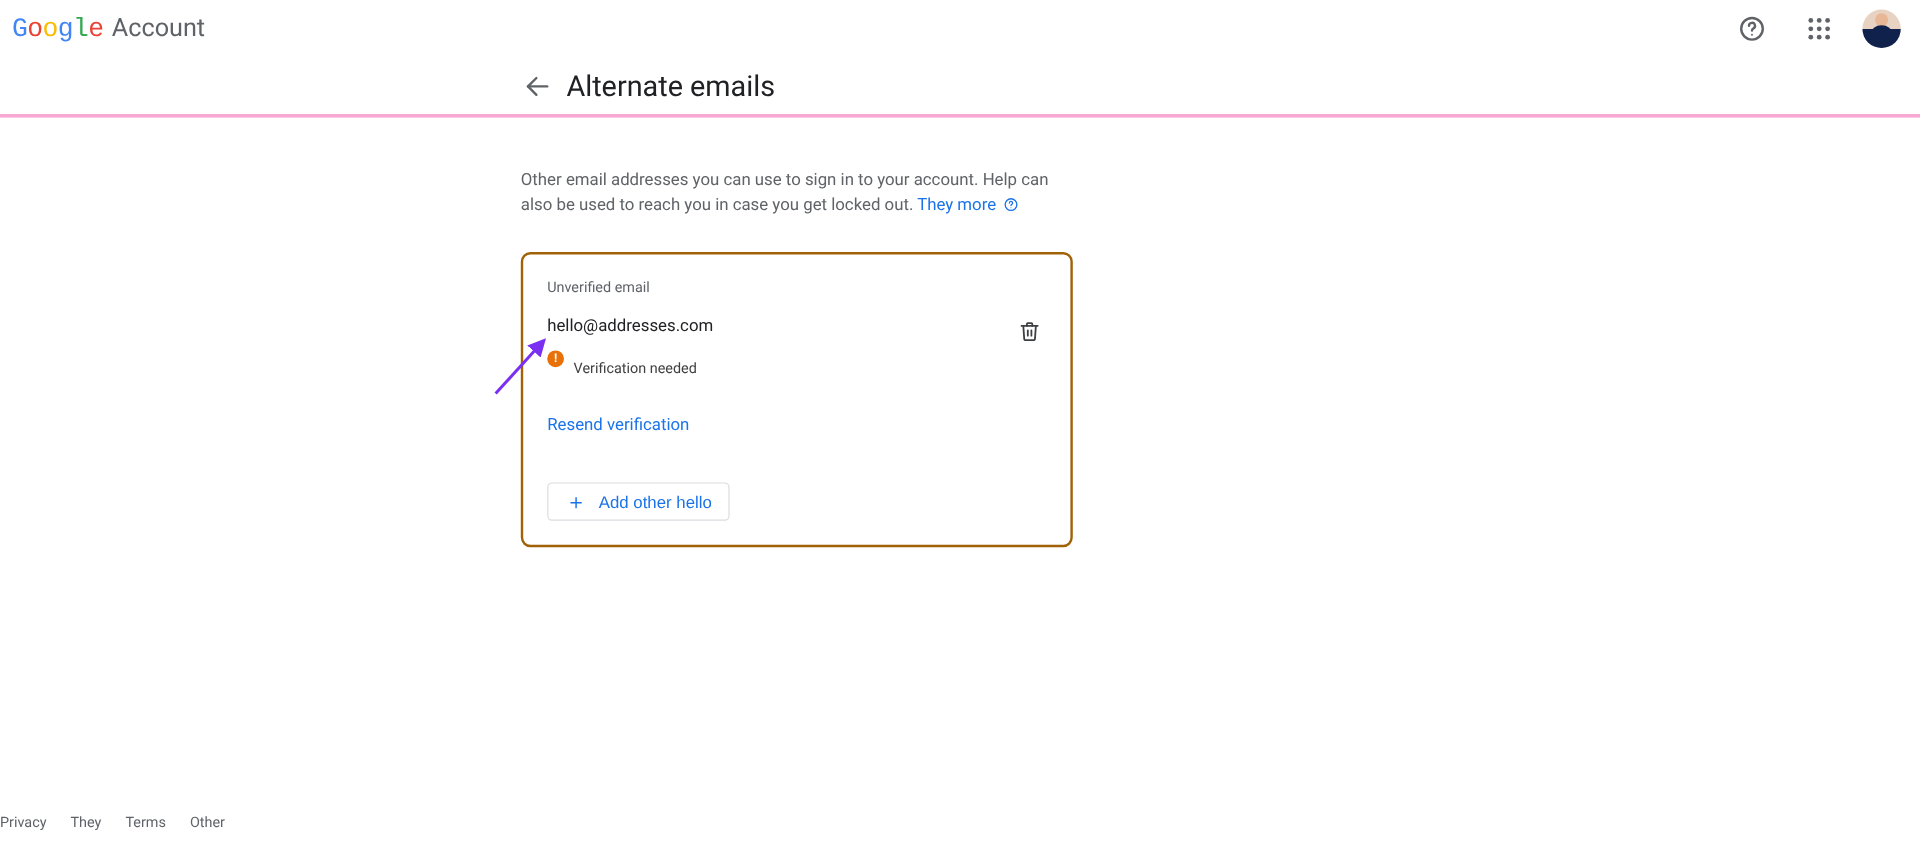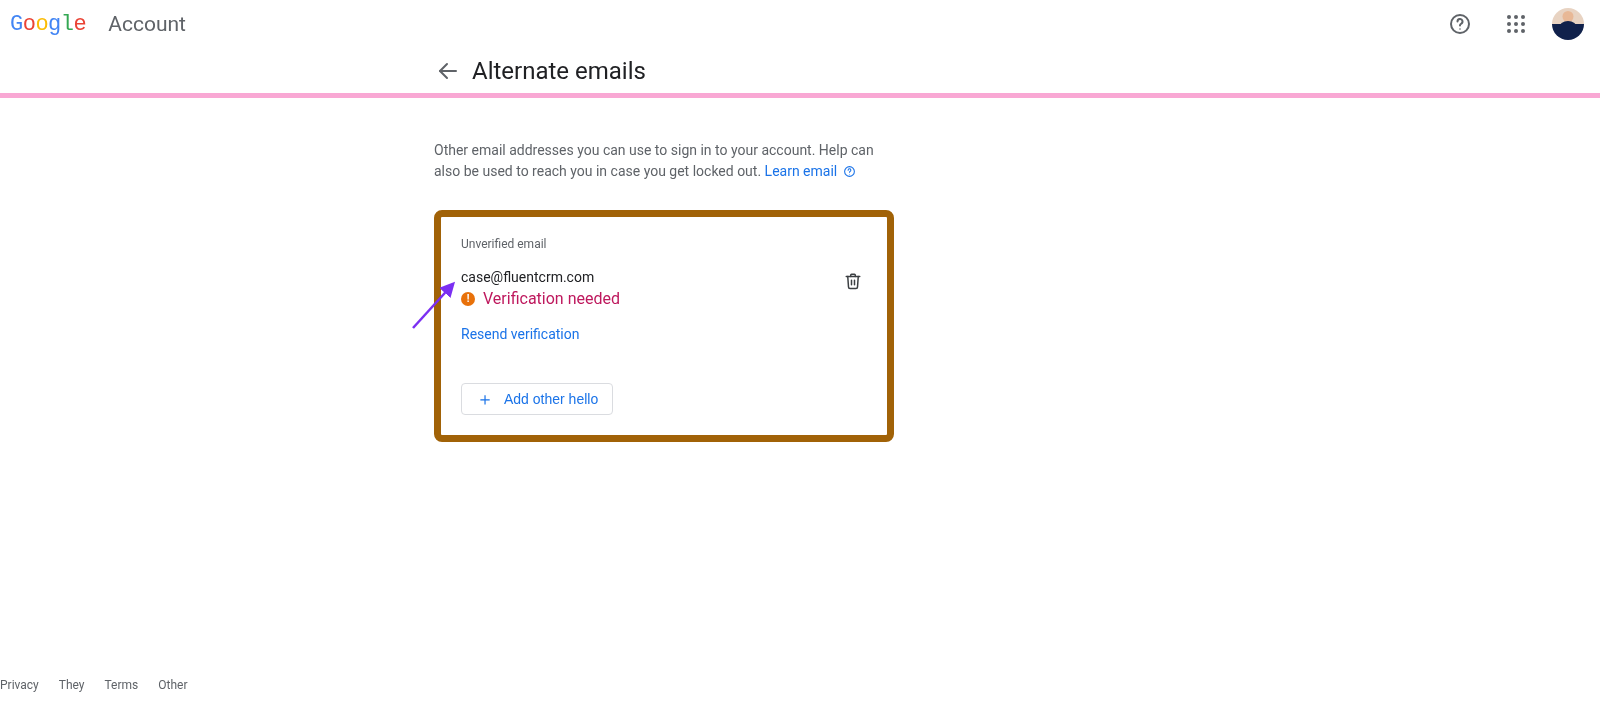--- a/index.html
+++ b/index.html
@@ -15,76 +15,76 @@
   .topbar {
     height:48px;
     display:flex;
     align-items:center;
     justify-content:space-between;
     padding:0 16px 0 10px;
   }
   .logo-wrap { display:flex; align-items:center; gap:4px; }
   .glogo { font-size:22px; font-weight:500; letter-spacing:-0.5px;font-family:Liberation Mono, monospace; }
   .g1{color:#4285F4;} .g2{color:#EA4335;} .g3{color:#FBBC05;} .g4{color:#4285F4;} .g5{color:#34A853;} .g6{color:#EA4335;}
-  .account-word { font-size:21px; color:#5f6368; font-weight:400; margin-left:18px; }
+  .account-word { font-size:21px; color:#5f6368; font-weight:400; margin-left:3px; }
   .header-right { display:flex; align-items:center; gap:16px; }
   .icon-btn {
     width:40px; height:40px; border-radius:50%;
     display:flex; align-items:center; justify-content:center;
     cursor:pointer; color:#5f6368;
   }
   .avatar {
     width:32px; height:32px; border-radius:50%;
     background:linear-gradient(#e8d3c2 0 50%, #10214b 50% 100%);
     position:relative; cursor:pointer; overflow:hidden;
   }
   .avatar::before{ content:""; position:absolute; top:3px; left:50%; transform:translateX(-50%); width:11px; height:11px; border-radius:50%; background:#e8b896; }
   .avatar::after{ content:""; position:absolute; top:13px; left:50%; transform:translateX(-50%); width:18px; height:14px; border-radius:50% 50% 0 0; background:#10214b; }
   .page-header-row {
     height:50px;
     display:flex;
     align-items:center;
-    border-bottom:5px solid #f9a8d4;
+    border-bottom:3px solid #f9a8d4;
     padding-left:434px;
   }
   .back-btn {
     width:40px; height:40px; border-radius:50%;
     display:flex; align-items:center; justify-content:center;
     cursor:pointer; color:#5f6368; margin-right:4px;
     margin-left:-6px;
   }
   .page-title { font-size:24px; color:#202124; font-weight:400; }
   .content { padding:28px 0 0 434px; width:896px; }
   .intro { font-size:14px; color:#5f6368; line-height:1.5; max-width:460px; }
   .learn-link { color:#1a73e8; text-decoration:none; }
   .card {
     margin-top:28px;
     width:460px;
-    border:7px solid #a16207;
+    border:2px solid #a16207;
     border-radius:8px;
     padding:20px;
   }
   .section-label { font-size:12px; color:#5f6368; }
   .email-row { display:flex; justify-content:space-between; align-items:flex-start; margin-top:18px; }
   .email-addr { font-size:14px; color:#202124; }
   .status-line { display:flex; align-items:center; gap:8px; margin-top:4px; }
   .warn-dot {
     width:14px; height:14px; border-radius:50%; background:#e8710a;
     display:inline-flex; align-items:center; justify-content:center;
     color:#fff; font-size:10px; font-weight:700;
   }
-  .status-text { font-size:16px; color:#be185d; }
+  .status-text { font-size:12px; color:#404040;margin-top:16px; }
   .trash-btn {
     width:40px; height:40px; border-radius:50%;
     display:flex; align-items:center; justify-content:center;
     cursor:pointer; color:#3c4043; margin-top:-8px; margin-right:-6px;
   }
   .resend-link {
     display:inline-block;
-    margin-top:18px;
+    margin-top:32px;
     color:#1a73e8; font-size:14px; text-decoration:none;
     cursor:pointer;
   }
   .add-btn {
     display:inline-flex; align-items:center; gap:10px;
     margin-top:40px;
     border:1px solid #dadce0; border-radius:4px;
     padding:7px 14px; font-size:14px; color:#1a73e8;
     background:#fff; cursor:pointer;
   }
@@ -138,35 +138,35 @@
     <svg width="24" height="24" viewBox="0 0 24 24" fill="none" stroke="#5f6368" stroke-width="2" stroke-linecap="round" stroke-linejoin="round">
         <line x1="20" y1="12" x2="4" y2="12"></line>
         <polyline points="11 5 4 12 11 19"></polyline>
       </svg>
   </div>
   <div class="page-title">Alternate emails</div>
 </div>
 
 <div class="content">
   <p class="intro">
-    <span>Other email addresses you can use to sign in to your account. Help can also be used to reach you in case you get locked out. </span><a href="#" class="learn-link"><span>Learn email</span>
+    <span>Other email addresses you can use to sign in to your account. Help can also be used to reach you in case you get locked out. </span><a href="#" class="learn-link"><span>They more</span>
       <svg style="vertical-align:-2px;margin-left:2px" width="13" height="13" viewBox="0 0 24 24" fill="none" stroke="#1a73e8" stroke-width="2">
           <circle cx="12" cy="12" r="9"></circle>
           <path d="M9.5 9.5a2.5 2.5 0 1 1 3.5 2.3c-.9.4-1 .9-1 1.7" stroke-linecap="round"></path>
           <circle cx="12" cy="17" r="0.8" fill="#1a73e8" stroke="none"></circle>
         </svg>
     </a>
   </p>
 
   <div class="card">
     <div class="section-label">Unverified email</div>
 
     <div class="email-row">
       <div>
-        <div class="email-addr">case@fluentcrm.com</div>
+        <div class="email-addr">hello@addresses.com</div>
         <div class="status-line">
           <span class="warn-dot">!</span>
           <span class="status-text">Verification needed</span>
         </div>
       </div>
       <div class="trash-btn">
         <svg width="18" height="18" viewBox="0 0 24 24" fill="none" stroke="#3c4043" stroke-width="2" stroke-linecap="round" stroke-linejoin="round">
             <polyline points="3 6 5 6 21 6"></polyline>
             <path d="M19 6l-1 14a2 2 0 0 1-2 2H8a2 2 0 0 1-2-2L5 6"></path>
             <path d="M10 11v6M14 11v6"></path>

